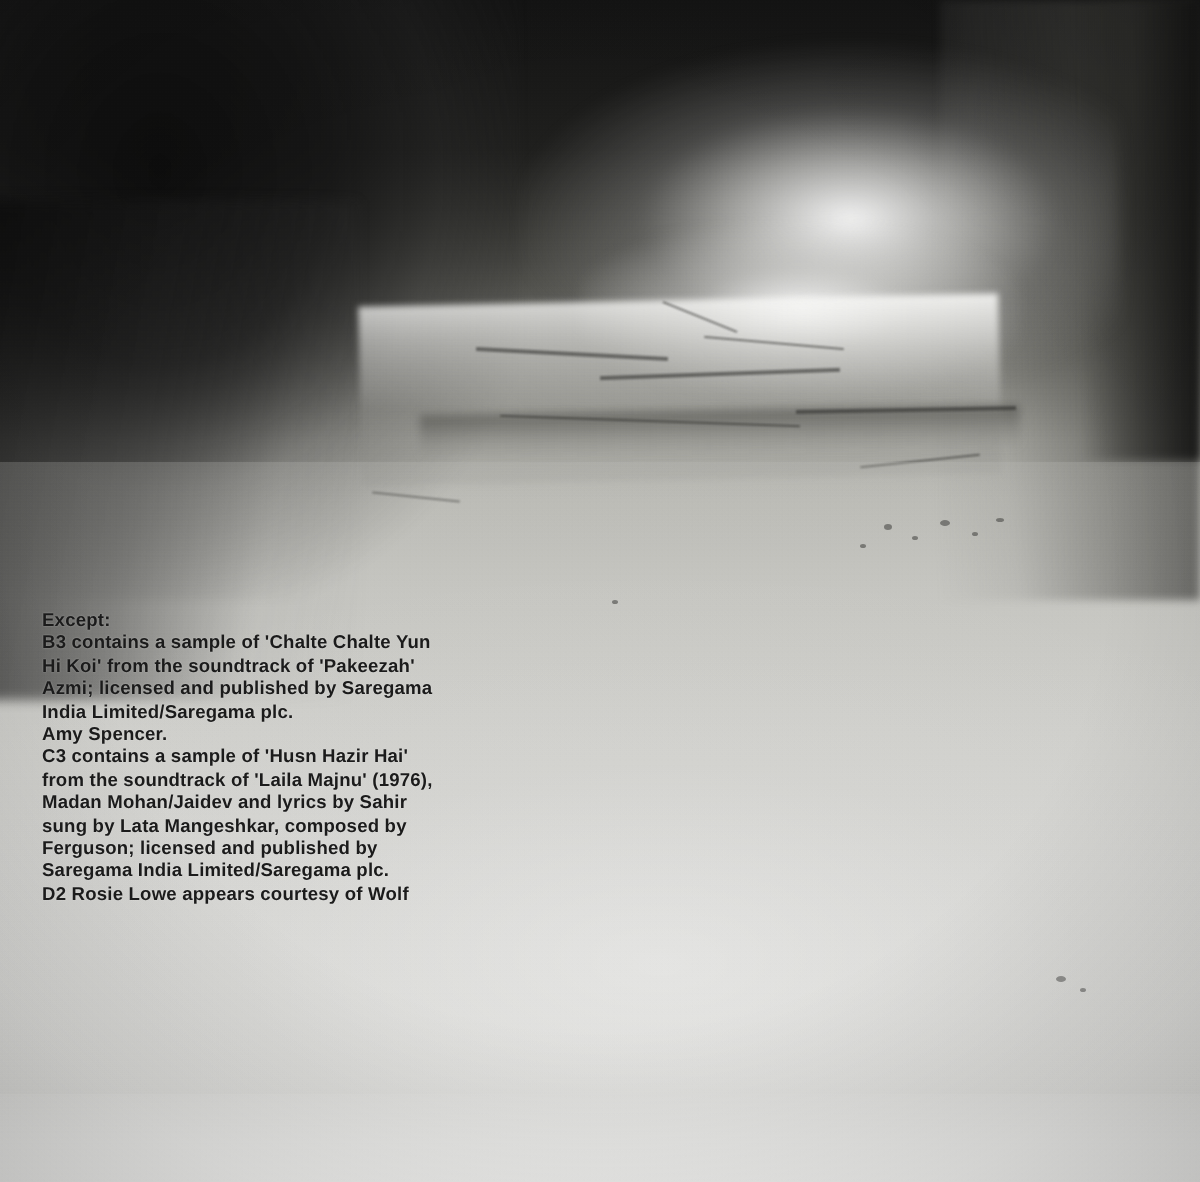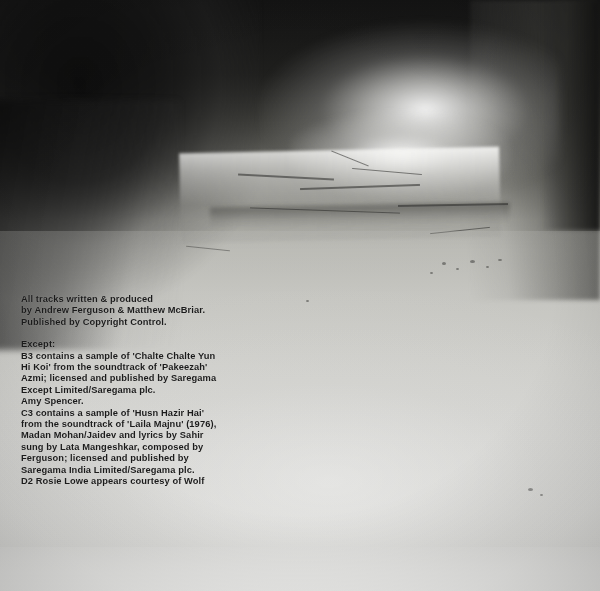--- a/index.html
+++ b/index.html
@@ -218,32 +218,27 @@
   <div class="speck" style="left:528px; top:488px; width:5px; height:3px;"></div>
   <div class="speck" style="left:540px; top:494px; width:3px; height:2px;"></div>
   <div class="speck" style="left:306px; top:300px; width:3px; height:2px;"></div>
 
   <div class="wash"></div>
   <div class="bottom-strip"></div>
   <div class="vignette"></div>
   <div class="grain"></div>
 
   <div class="credits">
-    <p>
-      <span class="line">All tracks written &amp; produced</span>
-      <span class="line">by Andrew Ferguson &amp; Matthew McBriar.</span>
-      <span class="line">Published by Copyright Control.</span>
-    </p>
     <div class="gap"></div>
     <p>Except:</p>
     <p>
       <span class="line">B3 contains a sample of 'Chalte Chalte Yun</span>
       <span class="line">Hi Koi' from the soundtrack of 'Pakeezah'</span>
       <span class="line">Azmi; licensed and published by Saregama</span>
-      <span class="line">Except Limited/Saregama plc.</span>
+      <span class="line">India Limited/Saregama plc.</span>
       <span class="line">Amy Spencer.</span>
       <span class="line">C3 contains a sample of 'Husn Hazir Hai'</span>
       <span class="line">from the soundtrack of 'Laila Majnu' (1976),</span>
       <span class="line">Madan Mohan/Jaidev and lyrics by Sahir</span>
       <span class="line">sung by Lata Mangeshkar, composed by</span>
       <span class="line">Ferguson; licensed and published by</span>
       <span class="line">Saregama India Limited/Saregama plc.</span>
       <span class="line">D2 Rosie Lowe appears courtesy of Wolf</span>
     </p>
   </div>

